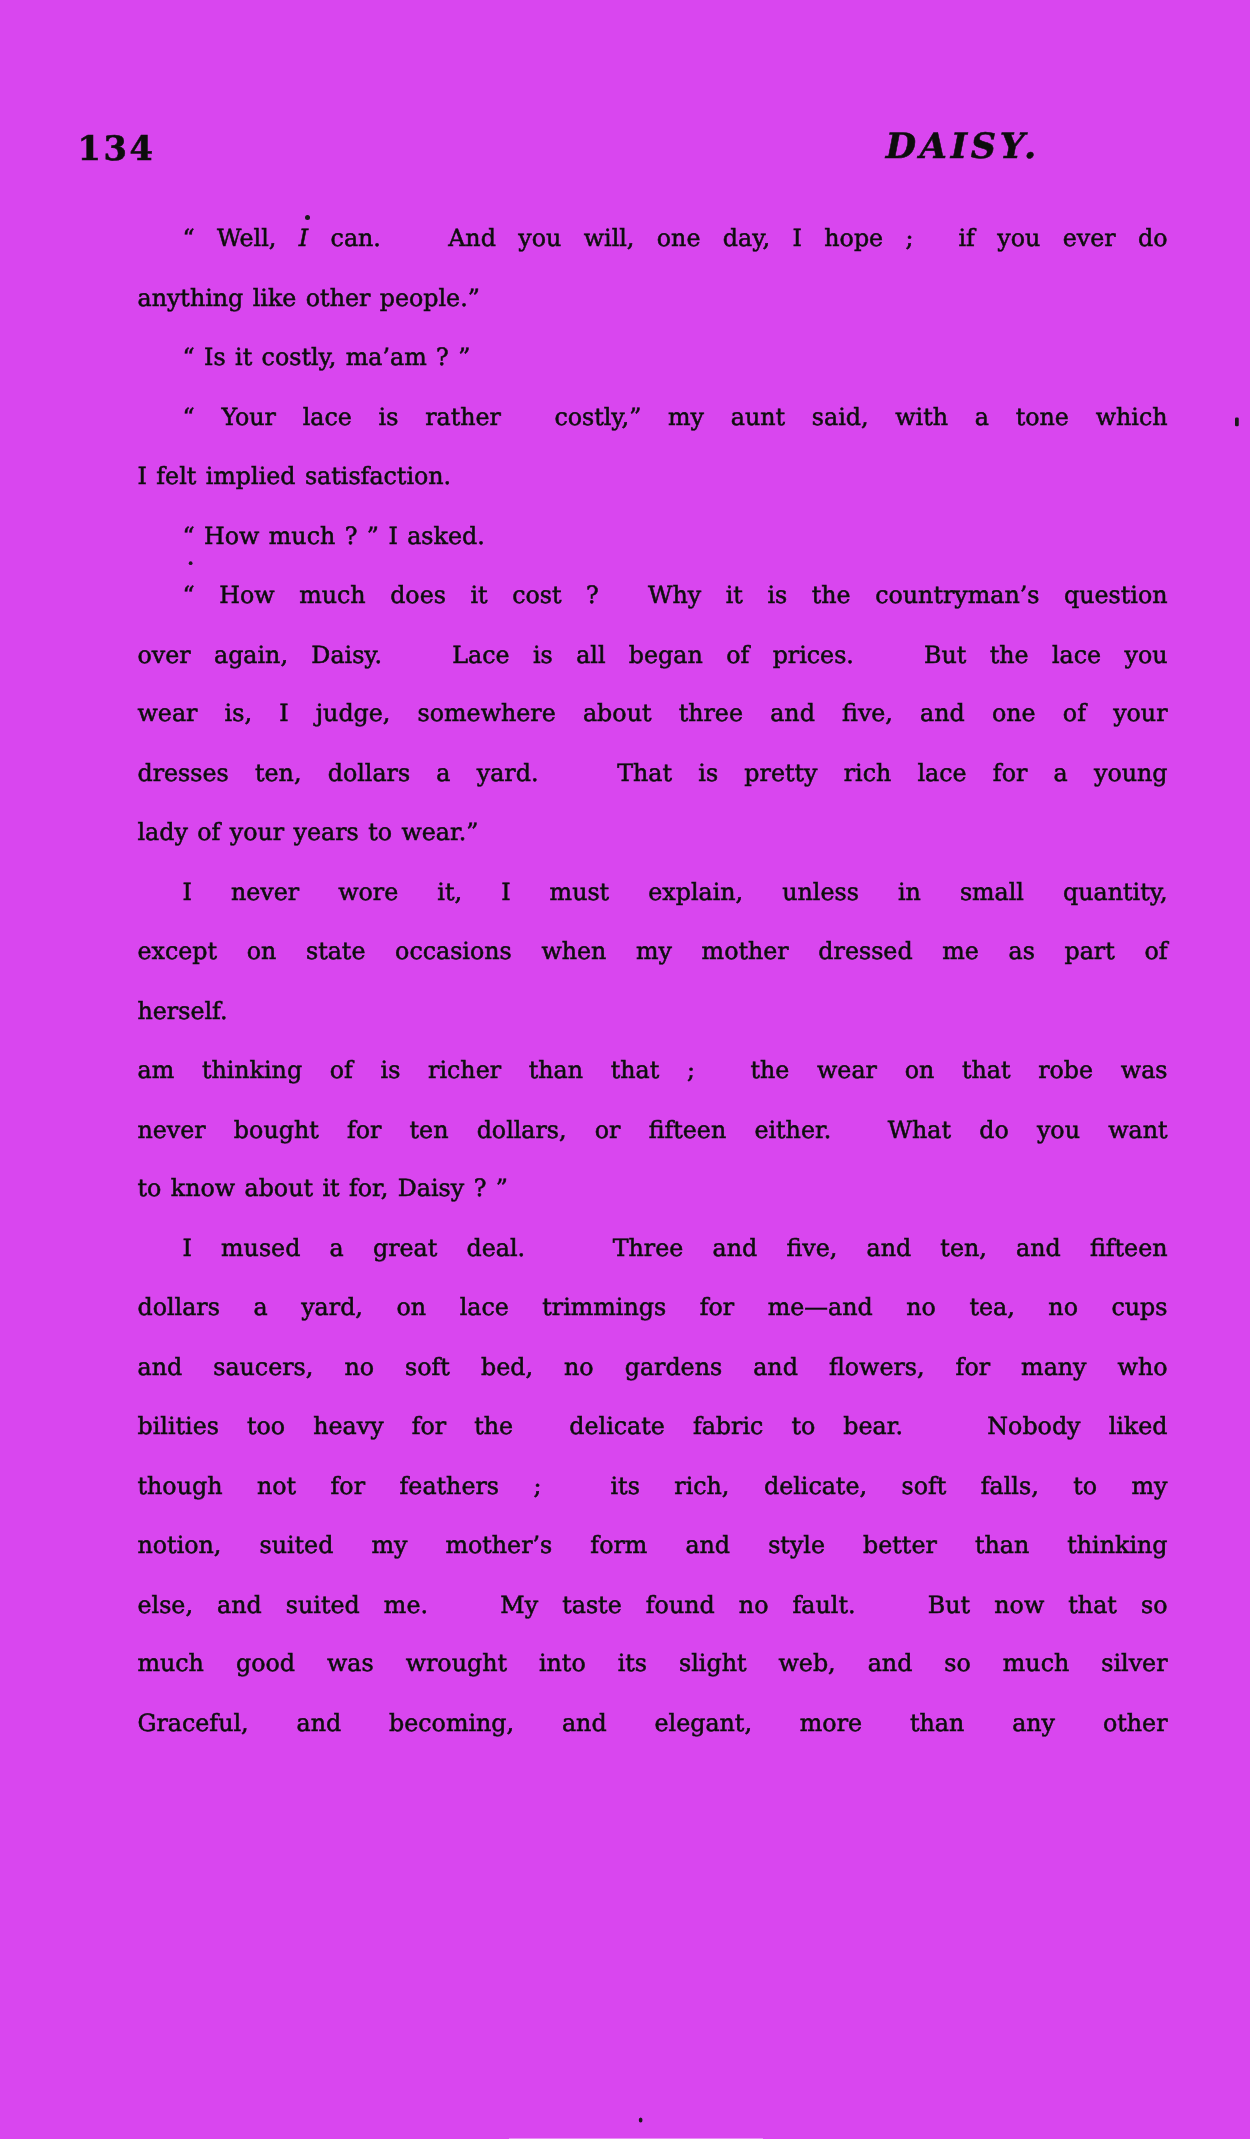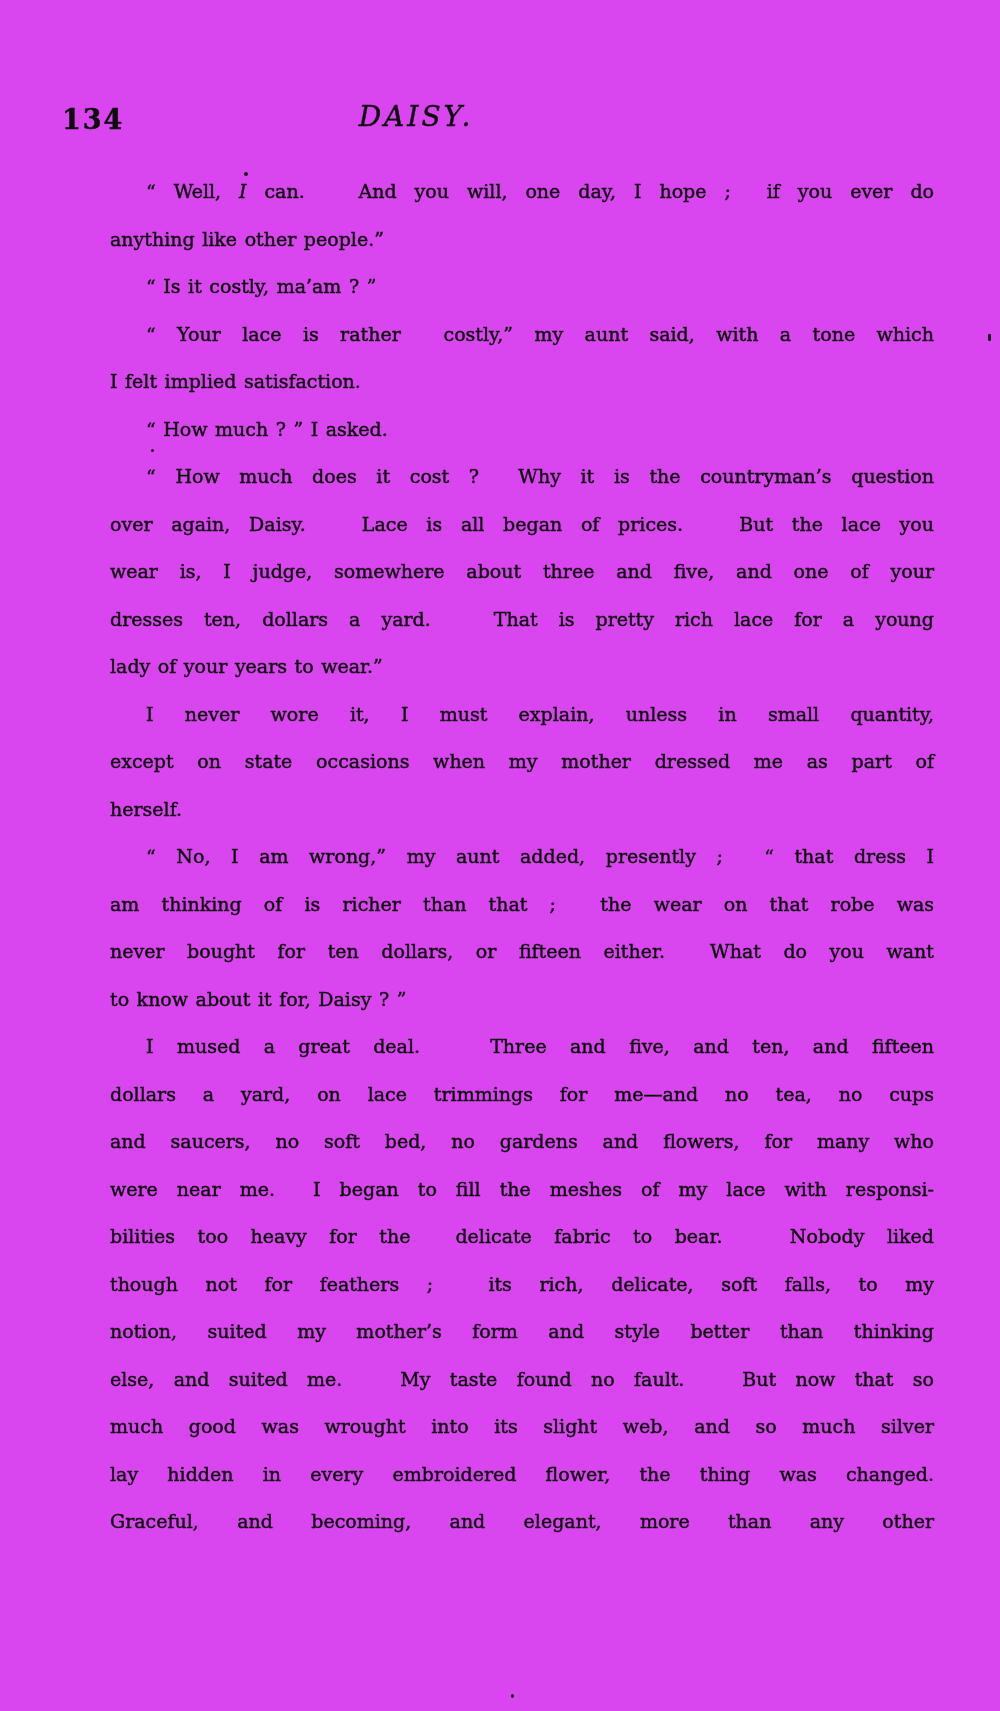--- a/index.html
+++ b/index.html
@@ -23,23 +23,23 @@
     top: 104px;
     font-size: 27px;
     font-weight: bold;
     letter-spacing: 2px;
   }
   .running-title {
     position: absolute;
     left: 0;
     top: 100px;
     width: 832px;
-    text-align: center;
+    text-align: right;
     font-size: 28px;
-    font-weight: normal;
+    font-weight: bold;
     font-style: italic;
     letter-spacing: 3px;
   }
   .text-block {
     position: absolute;
     left: 62px;
     top: 168px;
     width: 872px;
   }
   .para {
@@ -113,37 +113,34 @@
       <div class="line flush">lady of your years to wear.”</div>
     </div>
 
     <div class="para">
       <div class="line indent">I never wore it, I must explain, unless in small quantity,</div>
       <div class="line">except on state occasions when my mother dressed me as part of</div>
       <div class="line flush">herself.</div>
     </div>
 
     <div class="para">
-      <div class="line indent">“ No, I am wrong,” my aunt added, presently ;  “ that dress I</div>
       <div class="line">am thinking of is richer than that ;  the wear on that robe was</div>
       <div class="line">never bought for ten dollars, or fifteen either.  What do you want</div>
       <div class="line flush">to know about it for, Daisy ? ”</div>
     </div>
 
     <div class="para">
       <div class="line indent">I mused a great deal.   Three and five, and ten, and fifteen</div>
       <div class="line">dollars a yard, on lace trimmings for me—and no tea, no cups</div>
       <div class="line">and saucers, no soft bed, no gardens and flowers, for many who</div>
-      <div class="line">were near me.  I began to fill the meshes of my lace with responsi-</div>
       <div class="line">bilities too heavy for the  delicate fabric to bear.   Nobody liked</div>
       <div class="line">though not for feathers ;  its rich, delicate, soft falls, to my</div>
       <div class="line">notion, suited my mother’s form and style better than thinking</div>
       <div class="line">else, and suited me.   My taste found no fault.   But now that so</div>
       <div class="line">much good was wrought into its slight web, and so much silver</div>
-      <div class="line">lay hidden in every embroidered flower, the thing was changed.</div>
       <div class="line">Graceful, and becoming, and elegant, more than any other</div>
     </div>
 
   </div>
 
   <div class="artifact a1"></div>
   <div class="artifact a2"></div>
   <div class="artifact a3"></div>
   <div class="artifact a4"></div>
 

